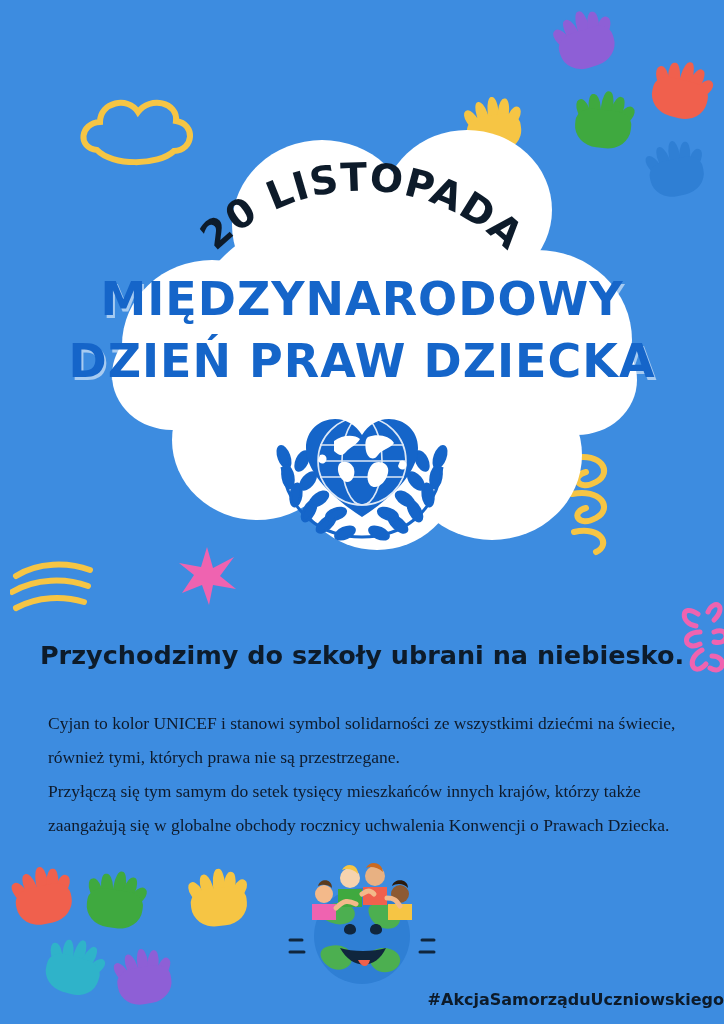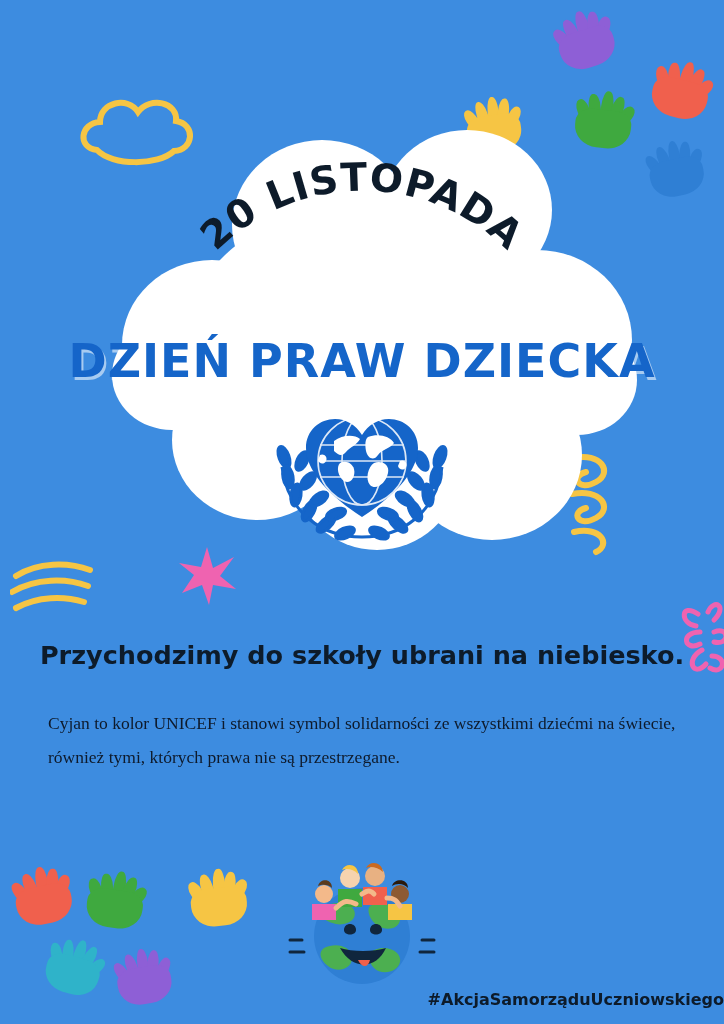--- a/index.html
+++ b/index.html
@@ -173,20 +173,21 @@
 
   <svg class="arc" viewBox="0 0 724 130">
     <defs>
       <path id="arcPath" d="M200,120 A205,205 0 0 1 524,120" fill="none"></path>
     </defs>
     <text>
       <textPath href="#arcPath" startOffset="50%" text-anchor="middle">20 LISTOPADA</textPath>
     </text>
   </svg>
 
+  <div class="title title-1">MIĘDZYNARODOWY</div>
   <div class="title title-2">DZIEŃ PRAW DZIECKA</div>
 
   <svg class="emblem" viewBox="0 0 200 140">
 
     <g stroke="#1565c9" stroke-width="3" fill="#1565c9">
       <path d="M100 132 C60 132 26 108 20 62" fill="none"></path>
       <path d="M100 132 C140 132 174 108 180 62" fill="none"></path>
       <g>
         <ellipse cx="22" cy="52" rx="5" ry="11" transform="rotate(-20 22 52)"></ellipse>
         <ellipse cx="26" cy="72" rx="5" ry="11" transform="rotate(-10 26 72)"></ellipse>
@@ -228,20 +229,21 @@
       <ellipse cx="100" cy="56" rx="44" ry="44"></ellipse>
       <ellipse cx="100" cy="56" rx="20" ry="44"></ellipse>
       <path d="M58 40 H142 M56 56 H144 M58 72 H142"></path>
     </g>
   </svg>
 
   <div class="subhead">Przychodzimy do szkoły ubrani na niebiesko.</div>
 
   <div class="body-text">
     <p>Cyjan to kolor UNICEF i stanowi symbol solidarności ze wszystkimi dziećmi na świecie, również tymi, których prawa nie są przestrzegane.</p>
+    <p>Przyłączą się tym samym do setek tysięcy mieszkańców innych krajów, którzy także zaangażują się w globalne obchody rocznicy uchwalenia Konwencji o Prawach Dziecka.</p>
   </div>
 
   <div class="hand" style="left:14px;top:862px;width:56px;height:62px;color:#f0604d;transform:rotate(-12deg);">
     <span class="f f1"></span>
       <span class="f f2"></span>
       <span class="f f3"></span>
       <span class="f f4"></span>
       <span class="f f5"></span>
       <span class="palm"></span>
   </div>

